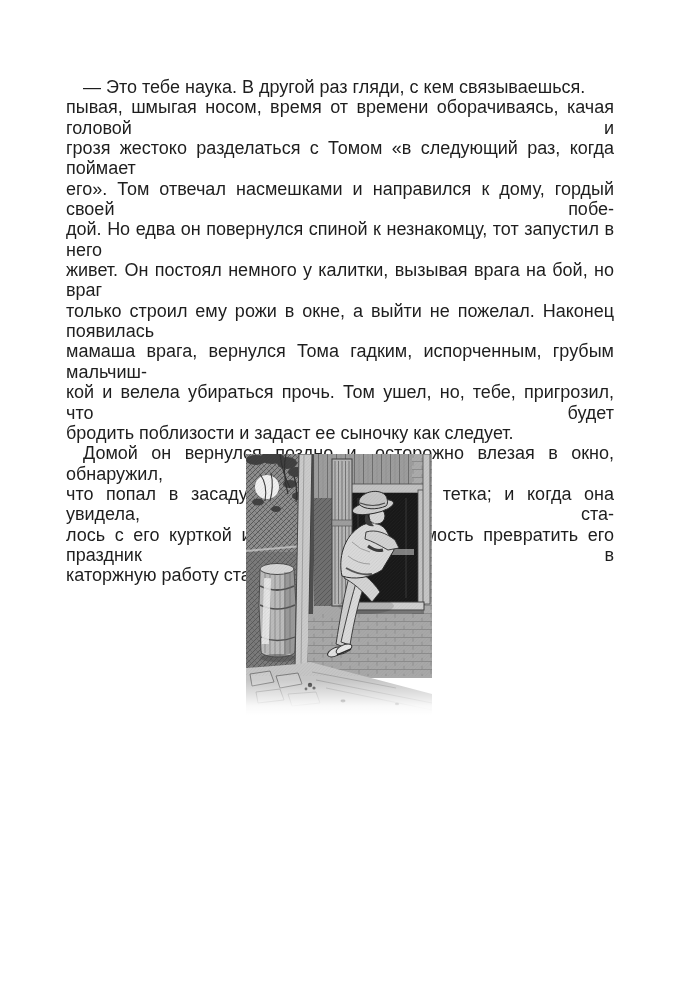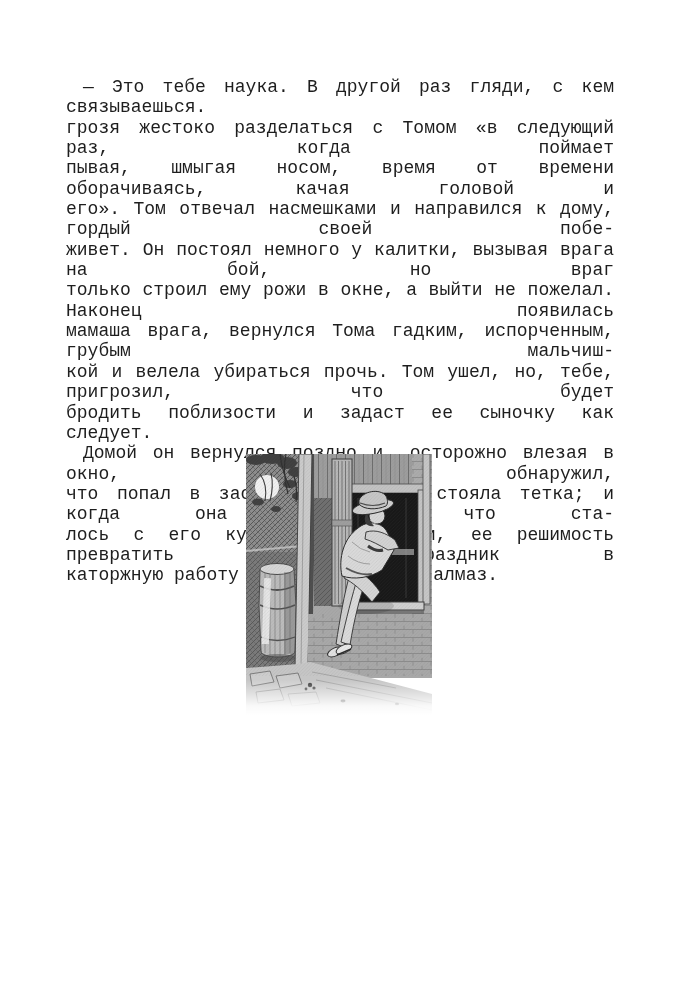--- a/index.html
+++ b/index.html
@@ -1,21 +1,21 @@
 <!DOCTYPE html>
 <html lang="ru"><head>
 <meta charset="utf-8">
 <style>
   html,body{margin:0;padding:0;background:#ffffff;}
   .page{
     position:relative;
     width:679px;height:1001px;
     background:#ffffff;
     overflow:hidden;
-    font-family:Liberation Mono, monospace;
+    font-family:Liberation Sans, sans-serif;
   }
   .text-block{
     position:absolute;
     left:66px;top:77px;width:548px;
     font-size:18px;line-height:20.35px;
     color:#1e1e1e;
     -webkit-font-smoothing:antialiased;
   }
   .text-block .line{
     width:548px;
@@ -32,23 +32,24 @@
   }
   figure.illustration svg{display:block;}
 </style>
 </head>
 <body>
 
 <div class="page">
 
   <div class="text-block">
       <div class="line ind">— Это тебе наука. В другой раз гляди, с кем связываешься.</div>
+      <div class="line j">пывая, шмыгая носом, время от времени оборачиваясь, качая головой и</div>
       <div class="line j">грозя жестоко разделаться с Томом «в следующий раз, когда поймает</div>
-      <div class="line j">пывая, шмыгая носом, время от времени оборачиваясь, качая головой и</div>
       <div class="line j">его». Том отвечал насмешками и направился к дому, гордый своей побе-</div>
+      <div class="line j">дой. Но едва он повернулся спиной к незнакомцу, тот запустил в него</div>
       <div class="line j">живет. Он постоял немного у калитки, вызывая врага на бой, но враг</div>
       <div class="line j">только строил ему рожи в окне, а выйти не пожелал. Наконец появилась</div>
       <div class="line j">мамаша врага, вернулся Тома гадким, испорченным, грубым мальчиш-</div>
       <div class="line j">кой и велела убираться прочь. Том ушел, но, тебе, пригрозил, что будет</div>
       <div class="line">бродить поблизости и задаст ее сыночку как следует.</div>
       <div class="line j ind">Домой он вернулся поздно и, осторожно влезая в окно, обнаружил,</div>
       <div class="line j">что попал в засаду: перед ним стояла тетка; и когда она увидела, что ста-</div>
       <div class="line j">лось с его курткой и штанами, ее решимость превратить его праздник в</div>
       <div class="line">каторжную работу стала тверда как алмаз.</div>
     </div>

